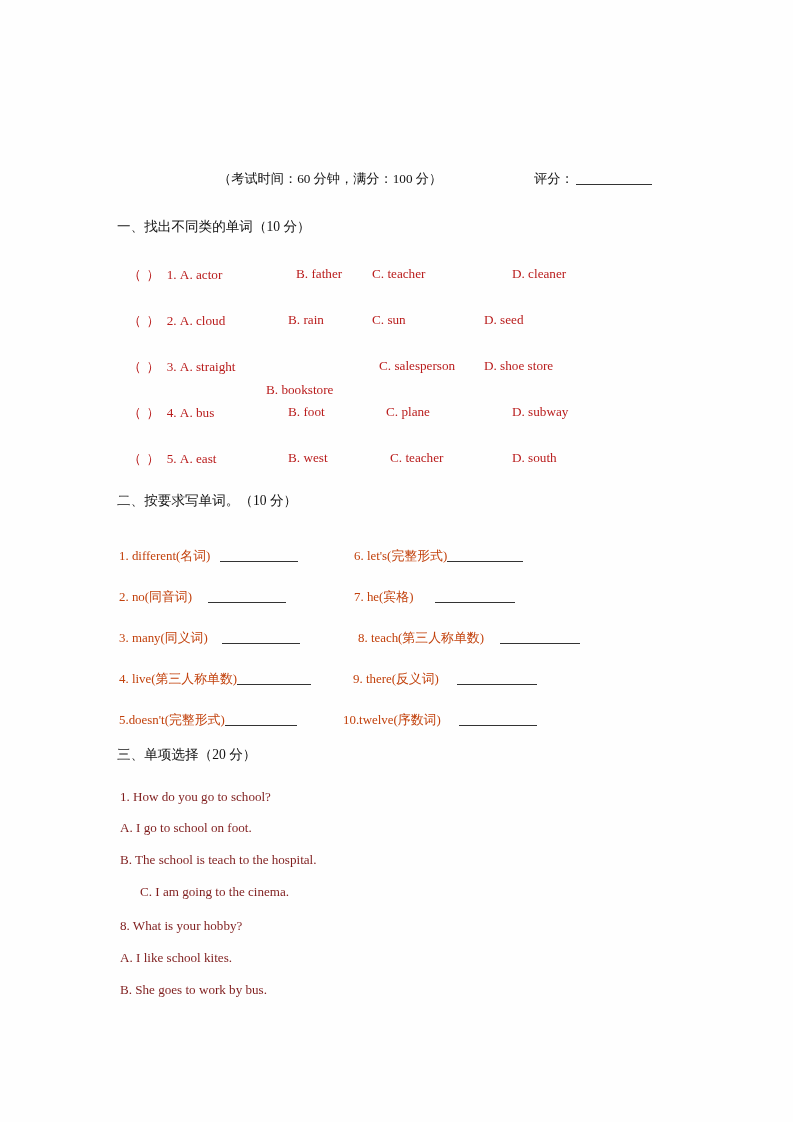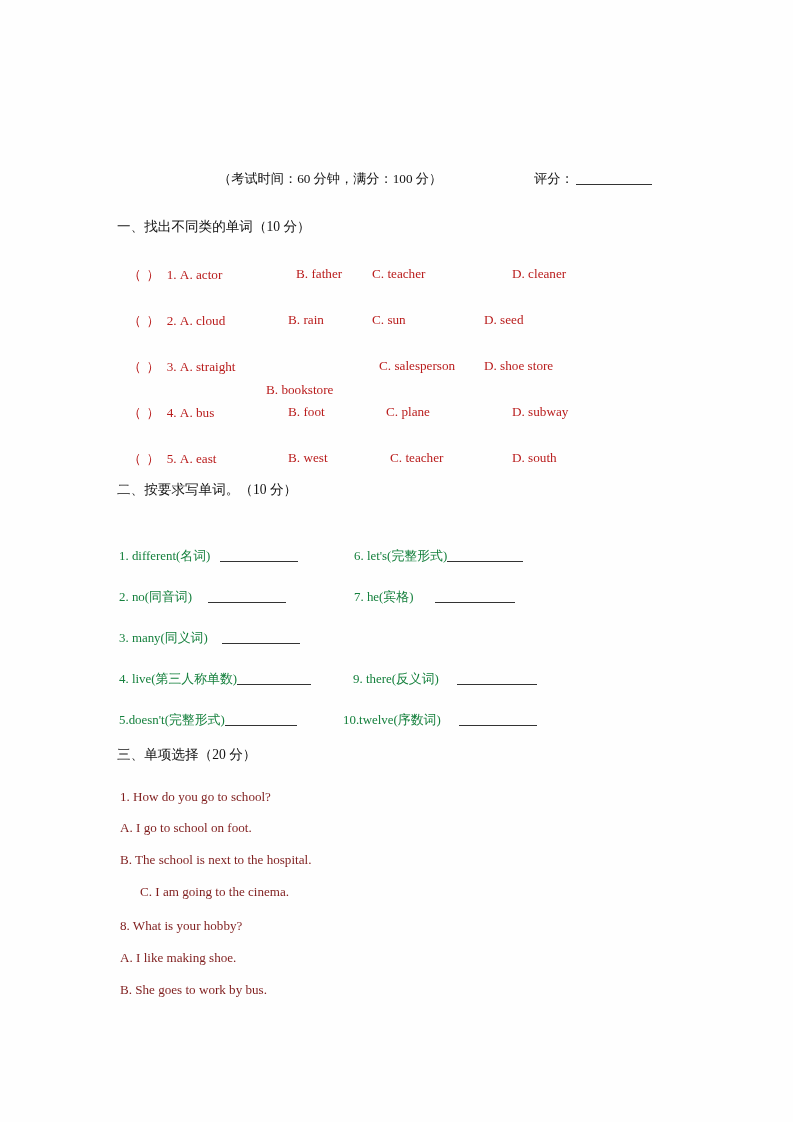--- a/index.html
+++ b/index.html
@@ -85,21 +85,21 @@
     position: absolute;
     top: 0;
     white-space: nowrap;
   }
 
   
   .w-item {
     position: absolute;
     font-size: 12.9px;
     white-space: nowrap;
-    color: #15803d;
+    color: #c2410c;
   }
   .blank-line {
     display: inline-block;
     border-bottom: 1.1px solid #333;
     height: 12px;
     vertical-align: -2px;
   }
 
   
   .mc-line {
@@ -158,21 +158,21 @@
   </div>
 
   <div class="q1-row" style="top:450px;">
     <span class="paren">（  ）</span><span class="num">5.</span>
     <span>A. east</span>
     <span class="opt" style="left:160px;">B. west</span>
     <span class="opt" style="left:262px;">C. teacher</span>
     <span class="opt" style="left:384px;">D. south</span>
   </div>
 
-  <div class="sec-head" style="top:481px;">二、按要求写单词。（10 分）</div>
+  <div class="sec-head" style="top:492px;">二、按要求写单词。（10 分）</div>
 
   <div class="w-item" style="left:119px; top:548px;">
     <span>1. different(名词)</span><span class="blank-line" style="width:78px; margin-left:10px;"></span>
   </div>
   <div class="w-item" style="left:119px; top:589px;">
     <span>2. no(同音词)</span><span class="blank-line" style="width:78px; margin-left:16px;"></span>
   </div>
   <div class="w-item" style="left:119px; top:630px;">
     <span>3. many(同义词)</span><span class="blank-line" style="width:78px; margin-left:14px;"></span>
   </div>
@@ -182,30 +182,33 @@
   <div class="w-item" style="left:119px; top:712px;">
     <span>5.doesn't(完整形式)</span><span class="blank-line" style="width:72px; margin-left:0px;"></span>
   </div>
 
   <div class="w-item" style="left:354px; top:548px;">
     <span>6. let's(完整形式)</span><span class="blank-line" style="width:76px; margin-left:0px;"></span>
   </div>
   <div class="w-item" style="left:354px; top:589px;">
     <span>7. he(宾格)</span><span class="blank-line" style="width:80px; margin-left:22px;"></span>
   </div>
+  <div class="w-item" style="left:358px; top:630px;">
+    <span>8. teach(第三人称单数)</span><span class="blank-line" style="width:80px; margin-left:16px;"></span>
+  </div>
   <div class="w-item" style="left:353px; top:671px;">
     <span>9. there(反义词)</span><span class="blank-line" style="width:80px; margin-left:18px;"></span>
   </div>
   <div class="w-item" style="left:343px; top:712px;">
     <span>10.twelve(序数词)</span><span class="blank-line" style="width:78px; margin-left:18px;"></span>
   </div>
 
   <div class="sec-head" style="top:746px;">三、单项选择（20 分）</div>
 
   <div class="mc-line" style="top:789px;">1. How do you go to school?</div>
   <div class="mc-line" style="top:820px;">A. I go to school on foot.</div>
-  <div class="mc-line" style="top:852px;">B. The school is next to the hospital.</div>
+  <div class="mc-line" style="top:852px;">B. The school is teach to the hospital.</div>
   <div class="mc-line" style="top:884px;margin-left:20px;">C. I am going to the cinema.</div>
   <div class="mc-line" style="top:918px;">8. What is your hobby?</div>
-  <div class="mc-line" style="top:950px;">A. I like making shoe.</div>
+  <div class="mc-line" style="top:950px;">A. I like school kites.</div>
   <div class="mc-line" style="top:982px;">B. She goes to work by bus.</div>
 
 </div>
 
 </body></html>

